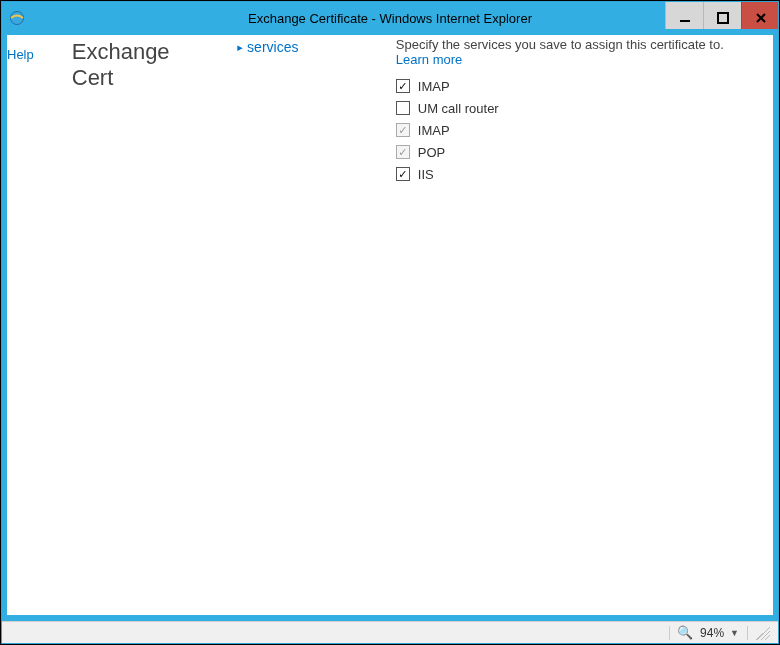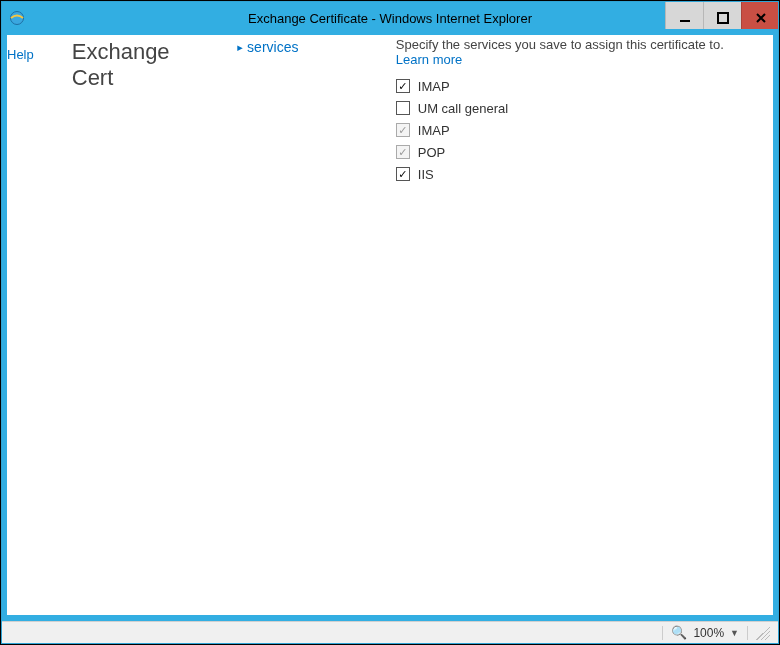--- a/index.html
+++ b/index.html
@@ -137,21 +137,21 @@
       </p>
 
       <div class="chk-row">
         <span class="chk">
             <span class="tick">✓</span>
           </span>
         <span>IMAP</span>
       </div>
       <div class="chk-row">
         <span class="chk"></span>
-        <span>UM call general</span>
+        <span>UM call router</span>
       </div>
       <div class="chk-row">
         <span class="chk disabled">
             <span class="tick">✓</span>
           </span>
         <span>IMAP</span>
       </div>
       <div class="chk-row">
         <span class="chk disabled">
             <span class="tick">✓</span>
@@ -167,19 +167,19 @@
     </div>
 
   </div>
 
 
 </div>
 
 <div class="statusbar">
   <span class="sb-sep"></span>
   <span class="zoom-icon">🔍</span>
-  <span>100%</span>
+  <span>94%</span>
   <span class="zoom-dd">▼</span>
   <span class="sb-sep"></span>
   <span class="sb-grip"></span>
 </div>
 
 <div class="chrome-outer"></div>
 
 </body></html>

